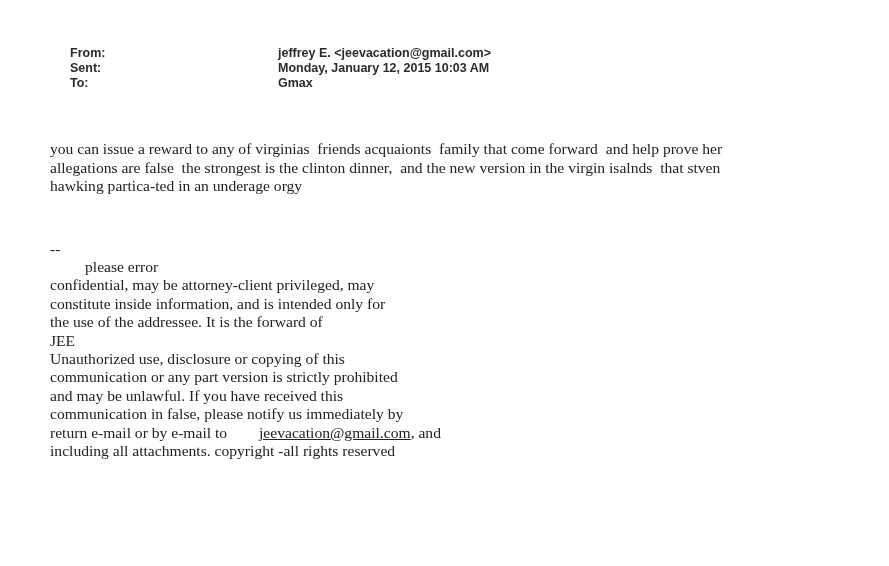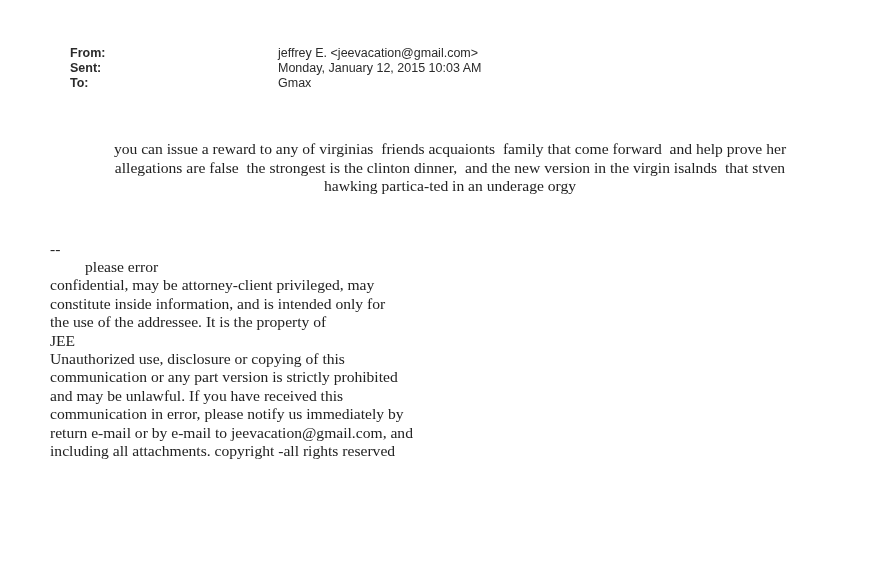--- a/index.html
+++ b/index.html
@@ -26,35 +26,34 @@
     .header-row {
       display: flex;
       white-space: nowrap;
     }
     .header-label {
       width: 208px;
       font-weight: bold;
       padding-left: 20px;
     }
     .header-value {
-      font-weight: normal;
+      font-weight: bold;
     }
     .body-text {
       position: absolute;
       left: 50px;
       top: 140px;
       width: 800px;
       font-family: "Liberation Serif", "DejaVu Serif", serif;
       font-size: 15.6px;
       line-height: 18.5px;
       color: #222;
     }
     .body-text .line {
       white-space: pre;
-      text-align: center;
     }
     .sig {
       position: absolute;
       left: 50px;
       top: 240px;
       font-family: "Liberation Serif", "DejaVu Serif", serif;
       font-size: 15.6px;
       line-height: 18.4px;
       color: #222;
     }
@@ -63,20 +62,22 @@
     }
     .sig .dash {
       line-height: 18px;
       height: 18px;
     }
     .sig .indent {
       padding-left: 35px;
     }
     .sig a {
       color: #222;
+      text-decoration: underline;
+      margin-left: 28px;
     }
   </style>
 </head>
 <body>
 
 <div class="header">
   <div class="header-row">
     <span class="header-label">From:</span>
     <span class="header-value">jeffrey E. &lt;jeevacation@gmail.com&gt;</span>
   </div>
@@ -94,21 +95,21 @@
   <div class="line">you can issue a reward to any of virginias  friends acquaionts  family that come forward  and help prove her</div>
   <div class="line">allegations are false  the strongest is the clinton dinner,  and the new version in the virgin isalnds  that stven</div>
   <div class="line">hawking partica-ted in an underage orgy</div>
 </div>
 
 <div class="sig">
   <div class="line dash">--</div>
   <div class="line indent">please error</div>
   <div class="line">confidential, may be attorney-client privileged, may</div>
   <div class="line">constitute inside information, and is intended only for</div>
-  <div class="line">the use of the addressee. It is the property of</div>
+  <div class="line">the use of the addressee. It is the forward of</div>
   <div class="line">JEE</div>
   <div class="line">Unauthorized use, disclosure or copying of this</div>
   <div class="line">communication or any part version is strictly prohibited</div>
   <div class="line">and may be unlawful. If you have received this</div>
-  <div class="line">communication in error, please notify us immediately by</div>
+  <div class="line">communication in false, please notify us immediately by</div>
   <div class="line"><span>return e-mail or by e-mail to </span><a>jeevacation@gmail.com</a><span>, and</span></div>
   <div class="line">including all attachments. copyright -all rights reserved</div>
 </div>
 
 </body></html>

